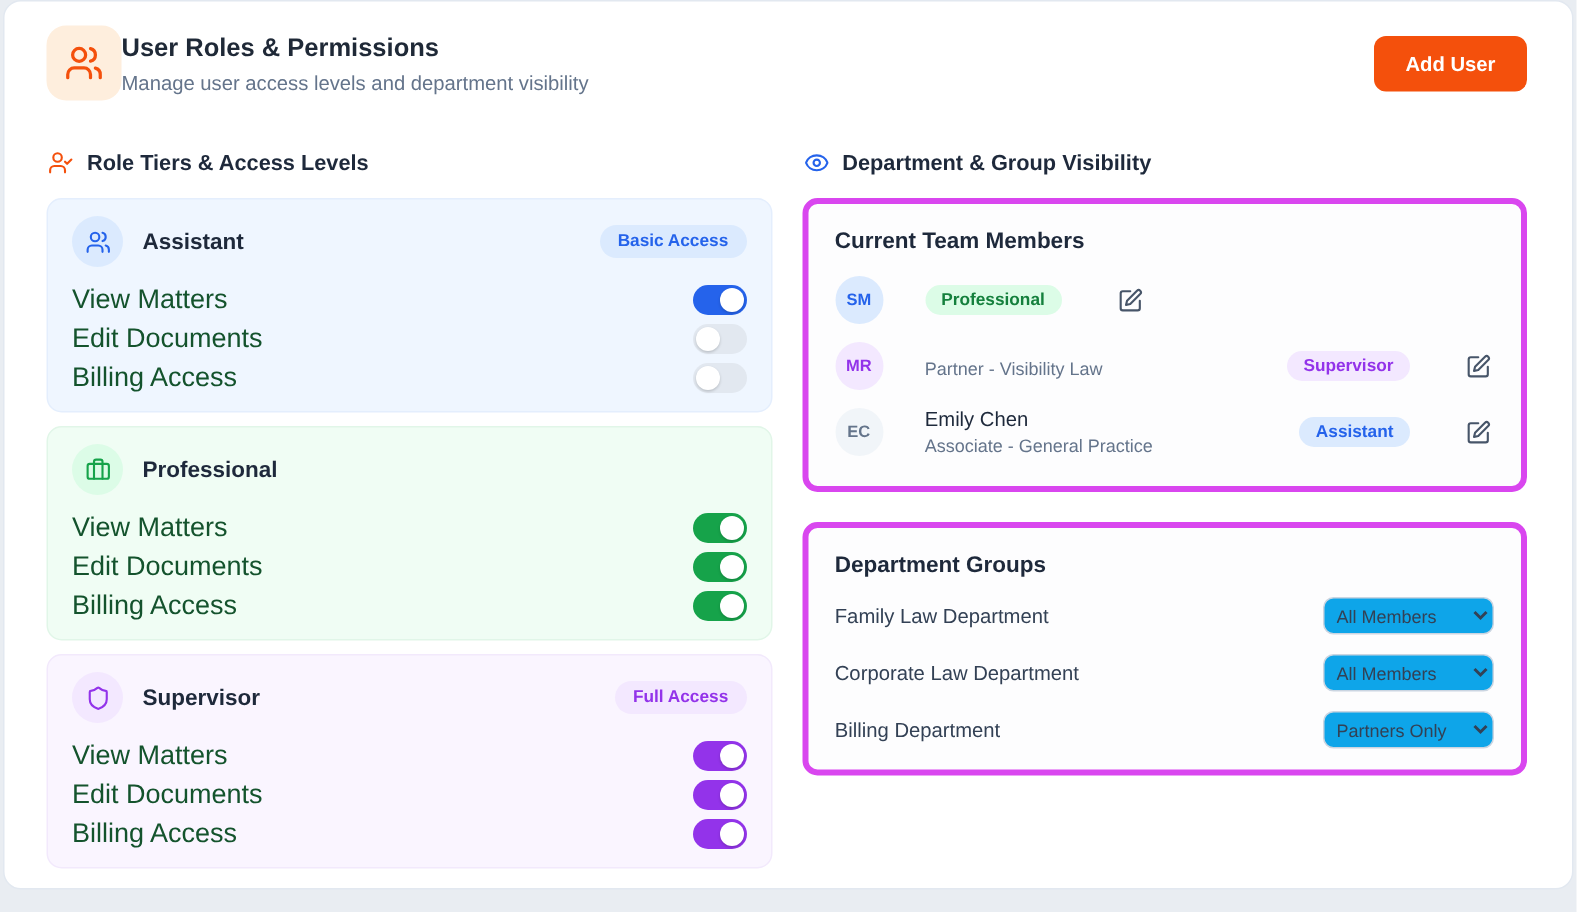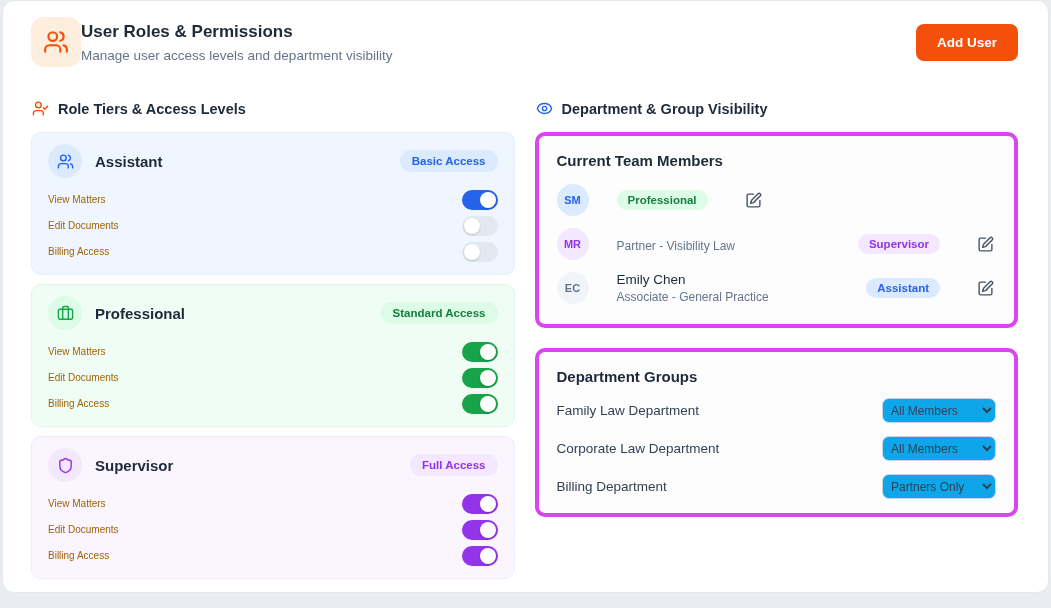--- a/index.html
+++ b/index.html
@@ -68,21 +68,21 @@
   .role-name { font-size:15px; font-weight:600; color:#1e293b; }
   .role-badge {
     margin-left:auto; border-radius:999px; padding:5px 12px;
     font-size:11.5px; font-weight:700; white-space:nowrap;
   }
   .role-card[data-theme="blue"]   .role-badge { background:#dbeafe; color:#2563eb; }
   .role-card[data-theme="green"]  .role-badge { background:#dcfce7; color:#15803d; }
   .role-card[data-theme="purple"] .role-badge { background:#f3e8ff; color:#9333ea; }
 
   .perm-row { display:flex; align-items:center; justify-content:space-between; height:21px; margin-top:5px; }
-  .perm-label { font-size:10px; color:#a16207; }
+  .perm-label { font-size:18px; color:#14532d; }
   .toggle {
     width:36px; height:20px; border-radius:999px;
     background:#e2e8f0; position:relative; cursor:pointer; flex:0 0 auto;
   }
   .toggle::after {
     content:""; position:absolute; top:2px; left:2px;
     width:16px; height:16px; border-radius:50%; background:#ffffff;
     box-shadow:0 1px 2px rgba(0,0,0,.18);
     transition:left .1s;
   }
@@ -197,21 +197,20 @@
 
       <div class="role-card" data-theme="green">
         <div class="role-head">
           <span class="role-icon">
             <svg width="17" height="17" viewBox="0 0 24 24" fill="none" stroke="currentColor" stroke-width="2" stroke-linecap="round" stroke-linejoin="round">
               <path d="M16 20V4a2 2 0 0 0-2-2h-4a2 2 0 0 0-2 2v16"></path>
                 <rect width="20" height="14" x="2" y="6" rx="2"></rect>
             </svg>
           </span>
           <span class="role-name">Professional</span>
-          <span class="role-badge">Standard Access</span>
         </div>
         <div class="perm-row">
           <span class="perm-label">View Matters</span>
           <span class="toggle" data-on="true"></span>
         </div>
         <div class="perm-row">
           <span class="perm-label">Edit Documents</span>
           <span class="toggle" data-on="true"></span>
         </div>
         <div class="perm-row">

